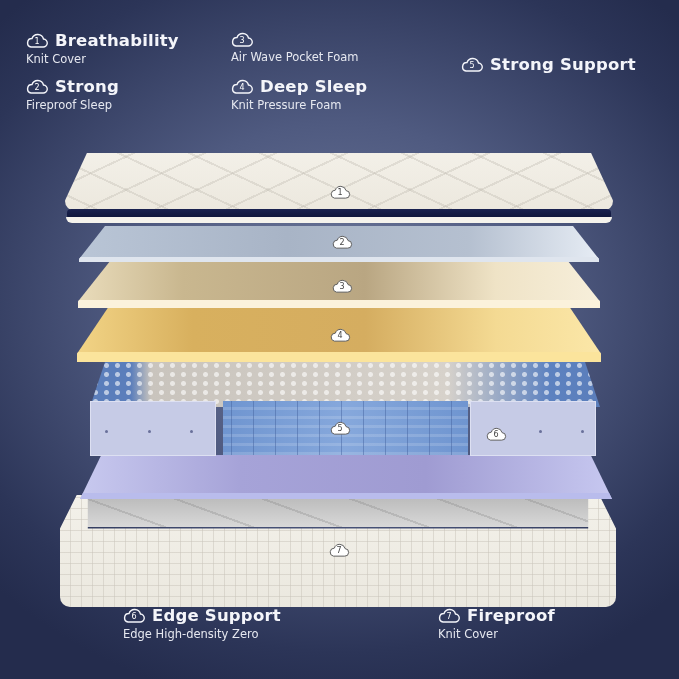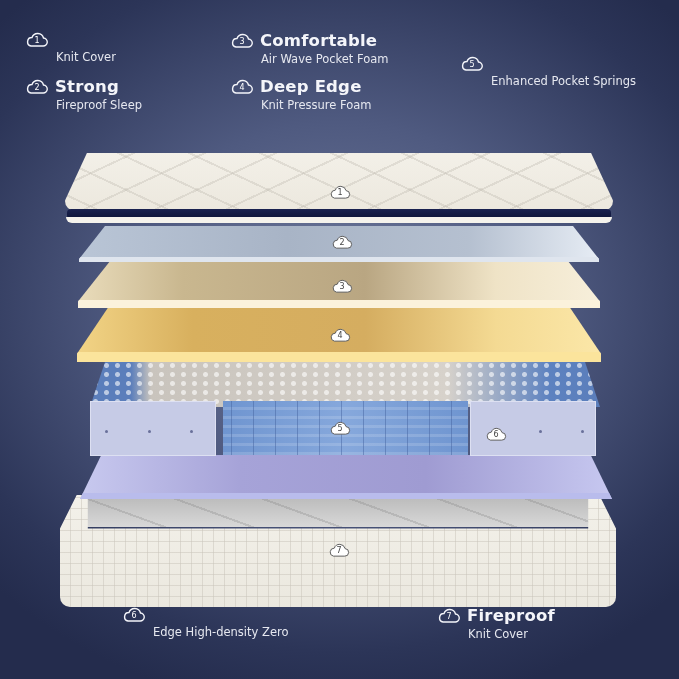--- a/index.html
+++ b/index.html
@@ -5,21 +5,21 @@
   html, body { margin:0; padding:0; }
   body {
     width:679px; height:679px; overflow:hidden; position:relative;
     font-family: "DejaVu Sans", "Liberation Sans", sans-serif;
     background: radial-gradient(ellipse 70% 60% at 50% 45%, #6f7a9c 0%, #4f5a80 45%, #2c3558 85%, #242c4d 100%);
     color:#fff;
   }
   .label { position:absolute; }
   .label .row { display:flex; align-items:center; gap:7px; }
   .label .title { font-size:16.5px; font-weight:600; letter-spacing:0.2px; color:#f4f5fa; line-height:18px; }
-  .label .sub { font-size:11.5px; color:#e6e8f0; margin-left:30px; margin-top:3px; line-height:13px; }
+  .label .sub { font-size:11.5px; color:#e6e8f0; margin-top:3px; line-height:13px; }
   .cloud { width:22px; height:16px; display:inline-block; }
 
   .layer { position:absolute; }
   .badge {
     position:absolute; width:22px; height:15px;
   }
   .badge span {
     position:absolute; left:0; top:3px; width:22px; text-align:center;
     font-size:8px; color:#444; font-family:"DejaVu Sans", sans-serif;
   }
@@ -129,20 +129,21 @@
 </svg>
 
 <div class="label" style="left:26px;top:32px;">
   <div class="row">
     <span class="cloud" style="position:relative">
       <svg width="22" height="16">
           <use href="#cloud"></use>
         </svg>
       <span style="position:absolute;left:0;top:4px;width:22px;text-align:center;font-size:8px;">1</span>
     </span>
+    <span class="title">Breathability</span>
   </div>
   <div class="sub">Knit Cover</div>
 </div>
 
 <div class="label" style="left:26px;top:78px;">
   <div class="row">
     <span class="cloud" style="position:relative">
       <svg width="22" height="16">
           <use href="#cloud"></use>
         </svg>
@@ -154,58 +155,58 @@
 </div>
 
 <div class="label" style="left:231px;top:32px;">
   <div class="row">
     <span class="cloud" style="position:relative">
       <svg width="22" height="16">
           <use href="#cloud"></use>
         </svg>
       <span style="position:absolute;left:0;top:4px;width:22px;text-align:center;font-size:8px;">3</span>
     </span>
-    <span class="title">Comfortable</span>
   </div>
   <div class="sub">Air Wave Pocket Foam</div>
 </div>
 
 <div class="label" style="left:231px;top:78px;">
   <div class="row">
     <span class="cloud" style="position:relative">
       <svg width="22" height="16">
           <use href="#cloud"></use>
         </svg>
       <span style="position:absolute;left:0;top:4px;width:22px;text-align:center;font-size:8px;">4</span>
     </span>
-    <span class="title">Deep Edge</span>
+    <span class="title">Deep Sleep</span>
   </div>
   <div class="sub">Knit Pressure Foam</div>
 </div>
 
 <div class="label" style="left:461px;top:56px;">
   <div class="row">
     <span class="cloud" style="position:relative">
       <svg width="22" height="16">
           <use href="#cloud"></use>
         </svg>
       <span style="position:absolute;left:0;top:4px;width:22px;text-align:center;font-size:8px;">5</span>
     </span>
-  </div>
-  <div class="sub">Enhanced Pocket Springs</div>
+    <span class="title">Strong Support</span>
+  </div>
 </div>
 
 <div class="label" style="left:123px;top:607px;">
   <div class="row">
     <span class="cloud" style="position:relative">
       <svg width="22" height="16">
           <use href="#cloud"></use>
         </svg>
       <span style="position:absolute;left:0;top:4px;width:22px;text-align:center;font-size:8px;">6</span>
     </span>
+    <span class="title">Edge Support</span>
   </div>
   <div class="sub">Edge High-density Zero</div>
 </div>
 
 <div class="label" style="left:438px;top:607px;">
   <div class="row">
     <span class="cloud" style="position:relative">
       <svg width="22" height="16">
           <use href="#cloud"></use>
         </svg>

